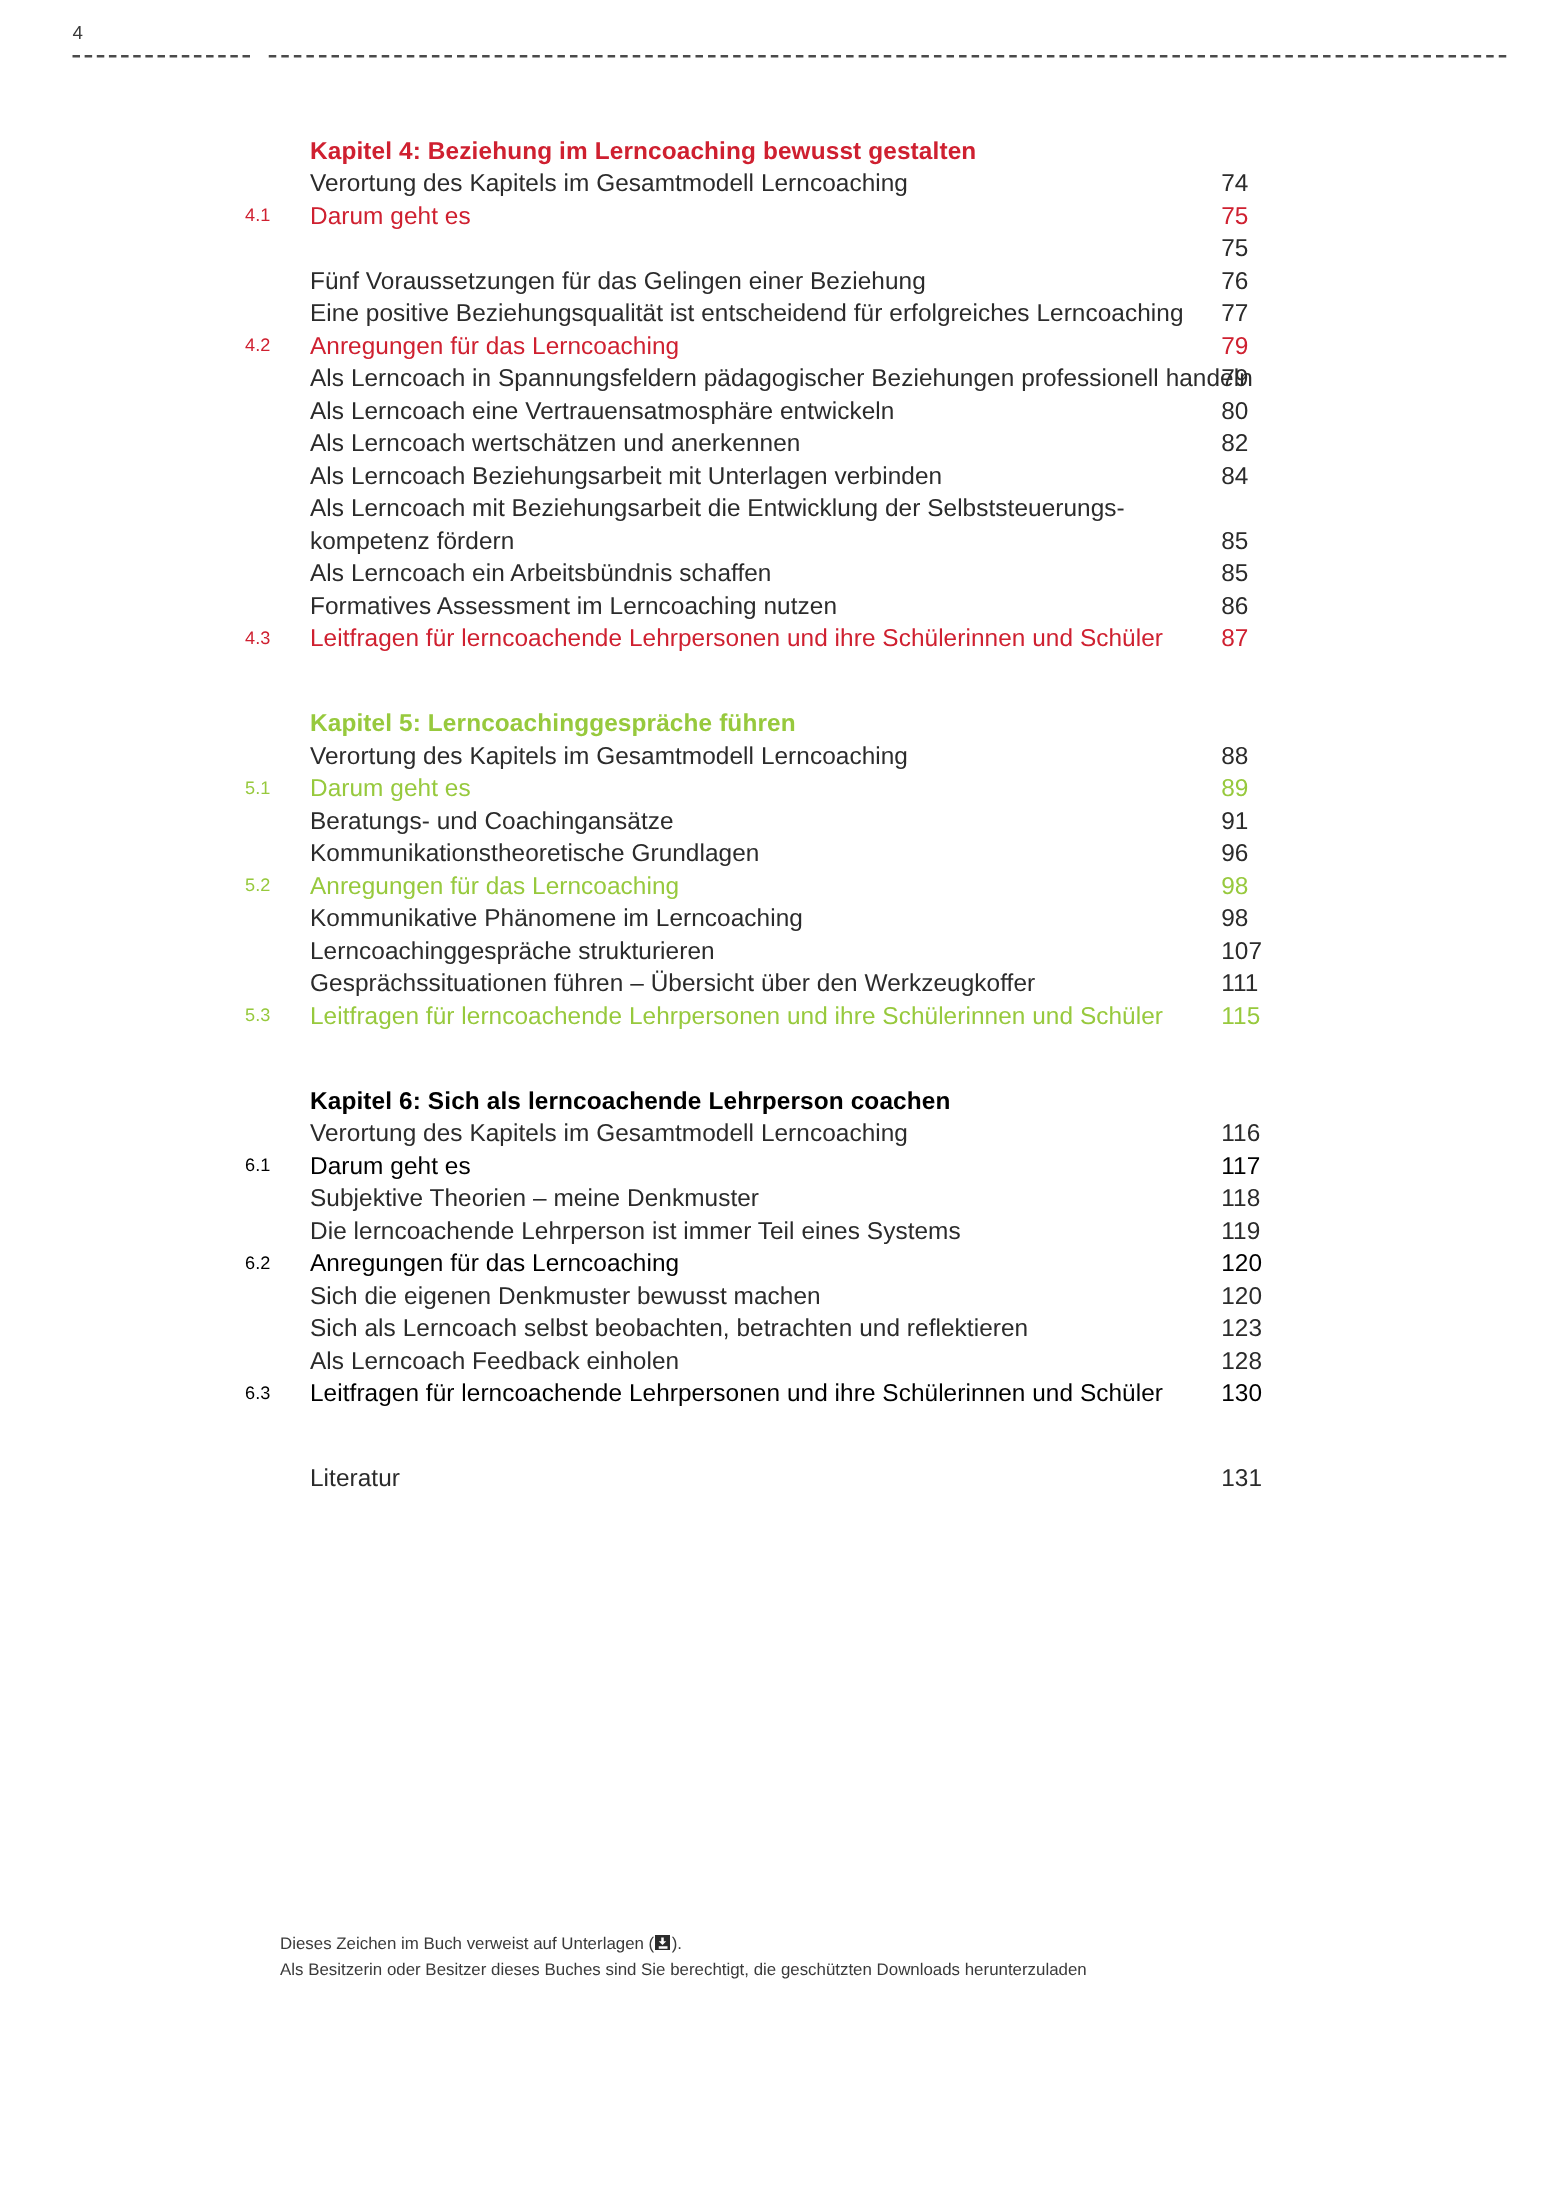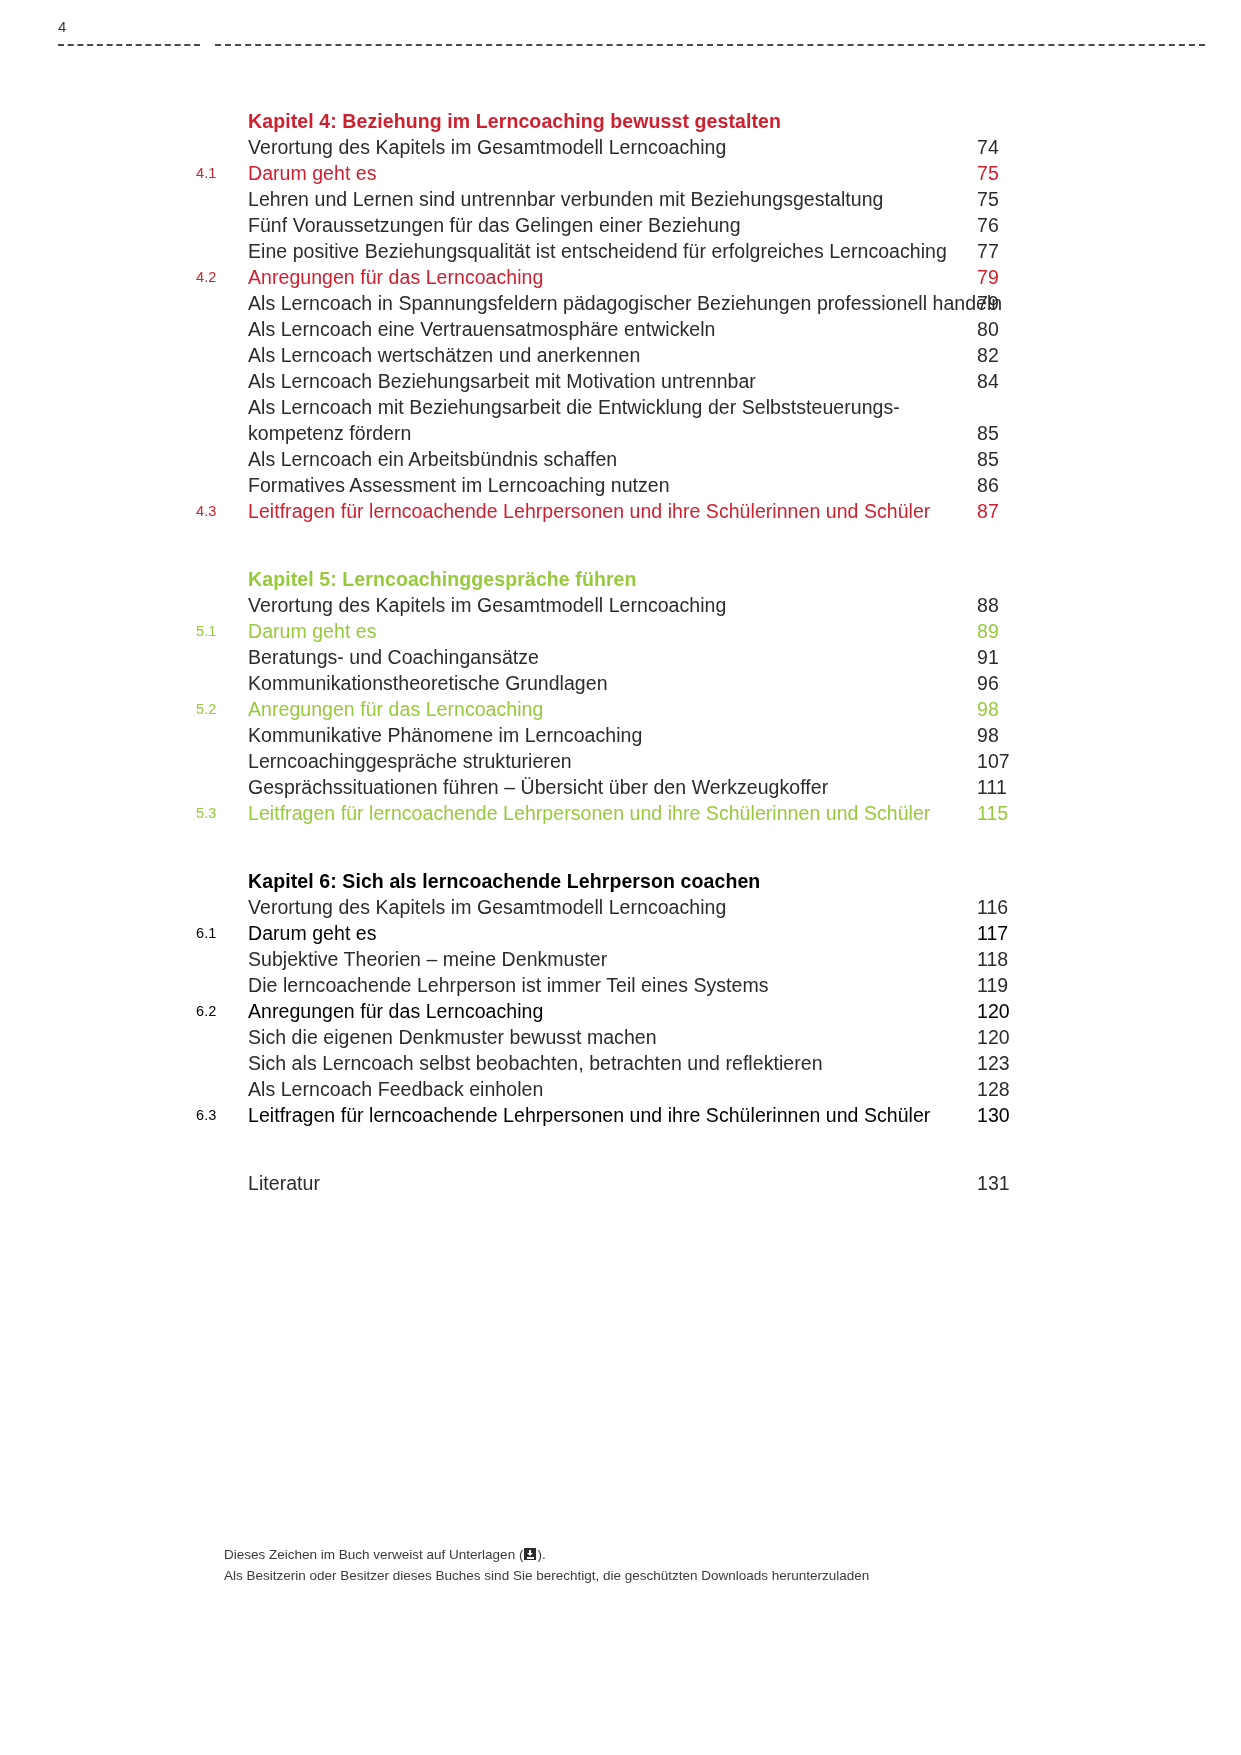--- a/index.html
+++ b/index.html
@@ -172,21 +172,20 @@
         <div class="title c-dark">Verortung des Kapitels im Gesamtmodell Lerncoaching</div>
         <div class="page c-dark">74</div>
       </div>
       <div class="row">
         <div class="num c-red">4.1</div>
         <div class="title c-red">Darum geht es</div>
         <div class="page c-red">75</div>
       </div>
       <div class="row">
         <div class="num c-dark"></div>
-        <div class="title c-dark">Lehren und Lernen sind untrennbar verbunden mit Beziehungsgestaltung</div>
         <div class="page c-dark">75</div>
       </div>
       <div class="row">
         <div class="num c-dark"></div>
         <div class="title c-dark">Fünf Voraussetzungen für das Gelingen einer Beziehung</div>
         <div class="page c-dark">76</div>
       </div>
       <div class="row">
         <div class="num c-dark"></div>
         <div class="title c-dark">Eine positive Beziehungsqualität ist entscheidend für erfolgreiches Lerncoaching</div>
@@ -207,21 +206,21 @@
         <div class="title c-dark">Als Lerncoach eine Vertrauensatmosphäre entwickeln</div>
         <div class="page c-dark">80</div>
       </div>
       <div class="row">
         <div class="num c-dark"></div>
         <div class="title c-dark">Als Lerncoach wertschätzen und anerkennen</div>
         <div class="page c-dark">82</div>
       </div>
       <div class="row">
         <div class="num c-dark"></div>
-        <div class="title c-dark">Als Lerncoach Beziehungsarbeit mit Motivation untrennbar</div>
+        <div class="title c-dark">Als Lerncoach Beziehungsarbeit mit Unterlagen verbinden</div>
         <div class="page c-dark">84</div>
       </div>
       <div class="row">
         <div class="num c-dark"></div>
         <div class="title c-dark">Als Lerncoach mit Beziehungsarbeit die Entwicklung der Selbststeuerungs-</div>
         <div class="page c-dark"></div>
       </div>
       <div class="row">
         <div class="num c-dark"></div>
         <div class="title c-dark">kompetenz fördern</div>

